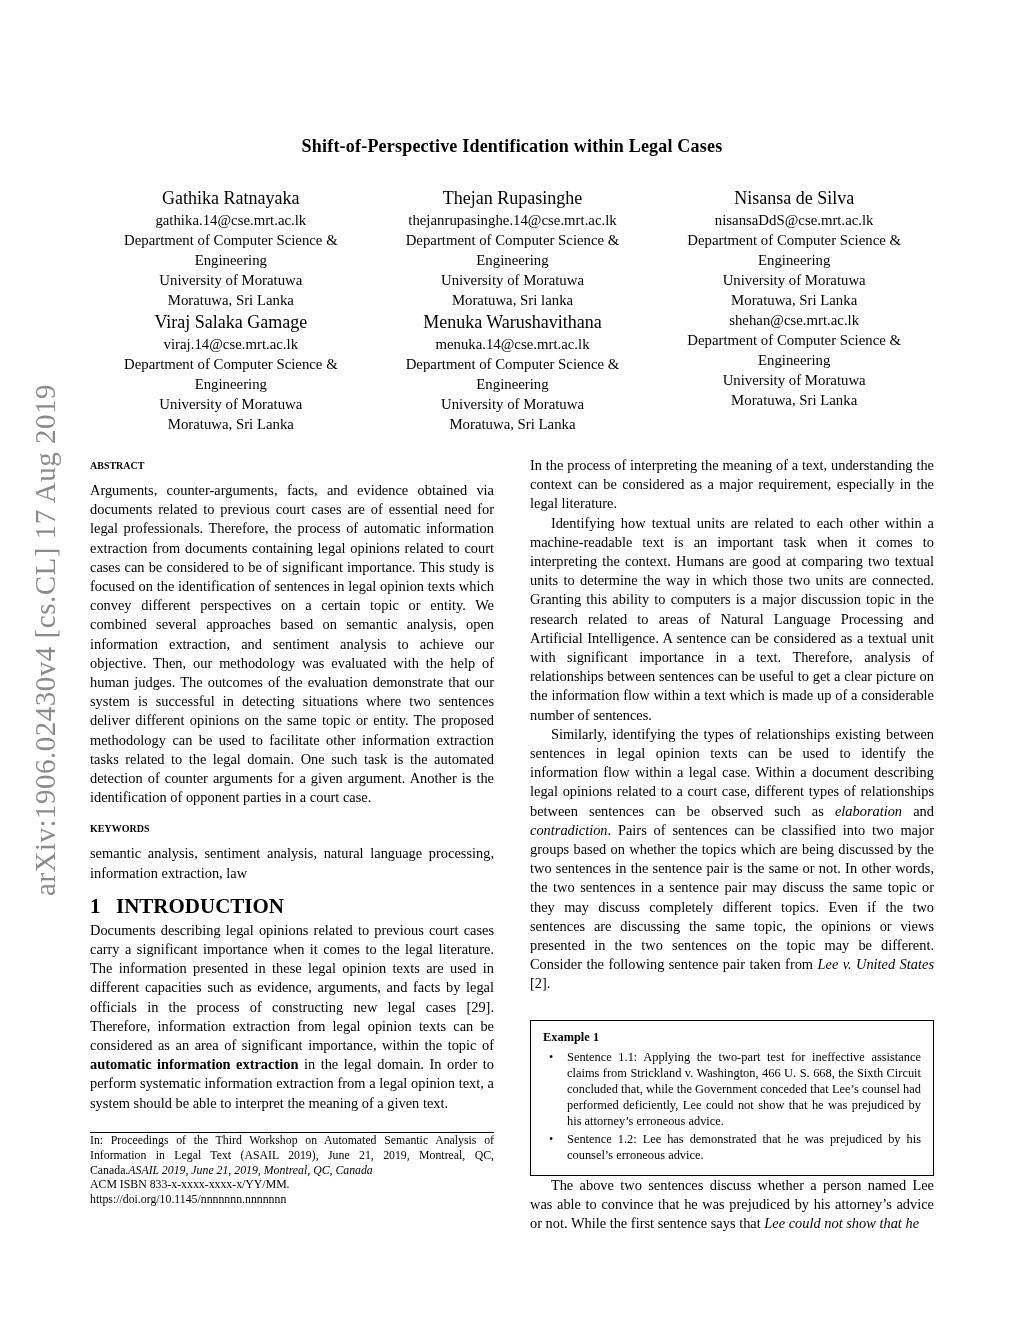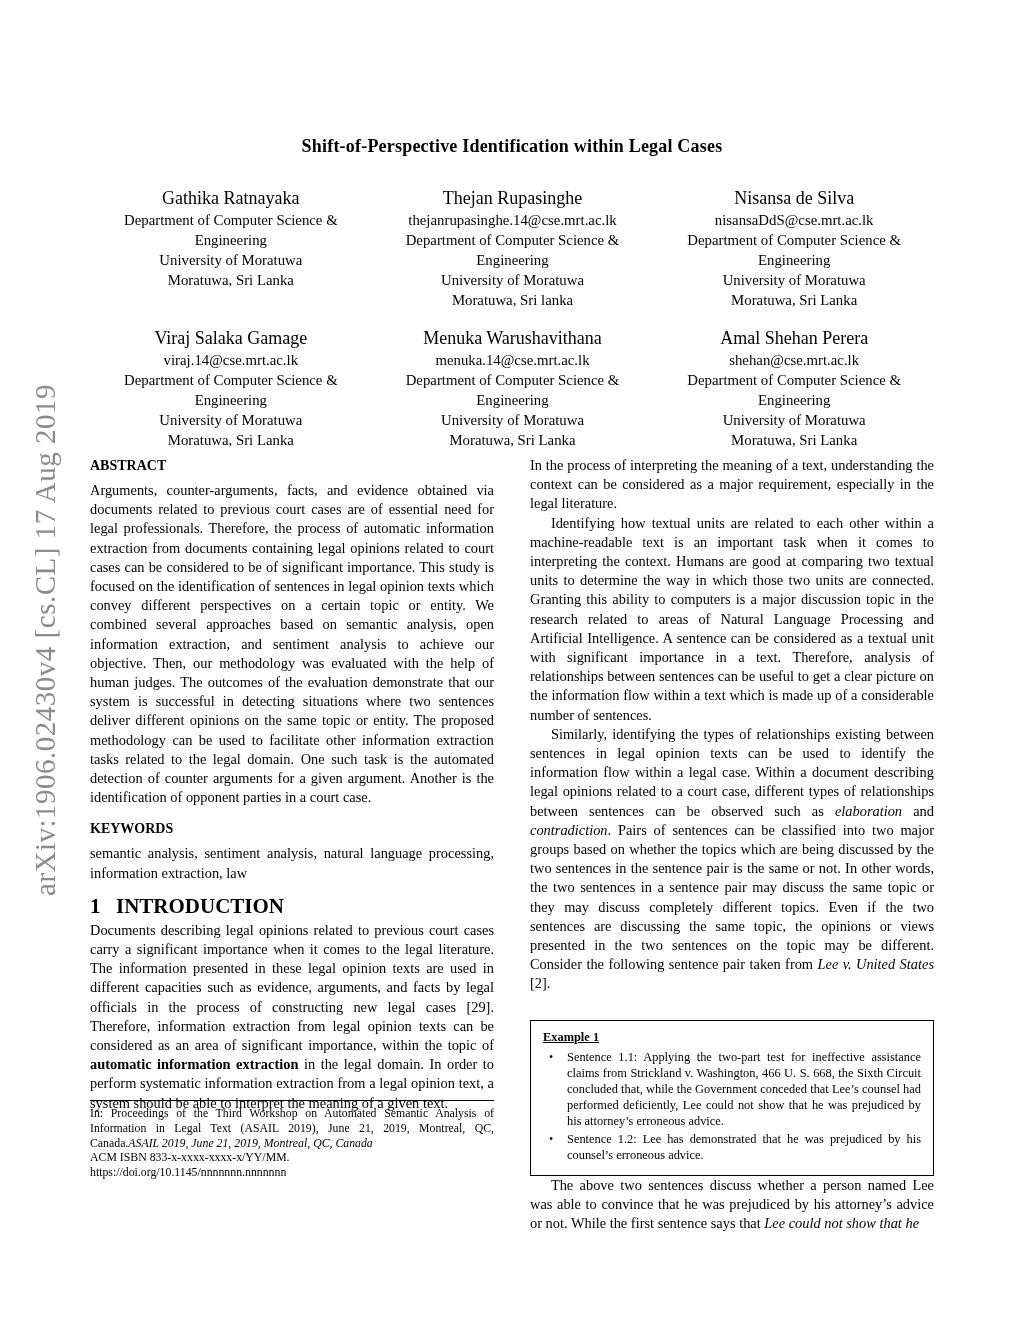--- a/index.html
+++ b/index.html
@@ -12,70 +12,71 @@
     position:absolute; left:45px; top:640px;
     transform:translate(-50%,-50%) rotate(-90deg);
     white-space:nowrap; font-size:29px; color:#8b8b8b; letter-spacing:0.5px;
   }
   .title {
     position:absolute; top:136px; left:0; width:100%; text-align:center;
     font-size:18px; font-weight:bold; letter-spacing:0.2px;
   }
   .authors {
     position:absolute; top:186px; left:90px; width:845px;
-    display:grid; grid-template-columns:repeat(3,1fr); row-gap:16px;
+    display:grid; grid-template-columns:repeat(3,1fr); row-gap:0;
     text-align:center;
   }
   .author-name { font-size:18px; line-height:24px; }
   .author-line { font-size:14.8px; line-height:20px; }
   .columns {
     position:absolute; top:456px; left:90px; width:845px;
     display:flex; gap:36px;
   }
   .col { width:404px; font-size:14.4px; line-height:19.2px; text-align:justify; }
   .sec-heading {
-    font-size:14px; font-weight:bold; margin:12px 0 5px;
+    font-size:10px; font-weight:bold; margin:12px 0 5px;
     line-height:20px; text-align:left;
   }
   .sec-heading.first { margin-top:0; }
   .num-heading { font-size:21px; margin-top:13px; }
   .heading-num { display:inline-block; min-width:26px; }
   .page p { margin:0; }
   .indent { text-indent:1.45em; }
   .run-i { font-style:italic; }
   .run-b { font-weight:bold; }
   .example-box {
     margin-top:26px; border:1.2px solid #000; padding:8px 12px 12px;
     font-size:12.4px; line-height:16px; text-align:justify;
   }
-  .example-heading { font-weight:bold; margin-bottom:4px; text-align:left;text-decoration:underline; }
+  .example-heading { font-weight:bold; margin-bottom:4px; text-align:left; }
   .example-list { margin:0; padding:0; list-style:none; }
   .example-item { position:relative; padding-left:24px; margin-top:2px; }
   .example-item .bullet { position:absolute; left:6px; font-size:12px; }
   .example-text { }
   .closing { margin-top:22px; }
   .footnote {
-    position:absolute; top:1100px; left:90px; width:404px;
-    border-top:1px solid #000; padding-top:5px;
+    position:absolute; top:1132px; left:90px; width:404px;
+    border-top:1px solid #000; 
     font-size:11.8px; line-height:14.8px; text-align:justify;
   }
   .doi { color:#000; text-decoration:none; }
 </style>
 </head>
 <body>
 
 <div class="page">
 
   <div class="arxiv-stamp">arXiv:1906.02430v4  [cs.CL]  17 Aug 2019</div>
 
   <div class="title">Shift-of-Perspective Identification within Legal Cases</div>
 
   <div class="authors">
     <div class="author-card">
       <div class="author-name">Gathika Ratnayaka</div>
+      <div class="author-line">gathika.14@cse.mrt.ac.lk</div>
       <div class="author-line">Department of Computer Science &amp;</div>
       <div class="author-line">Engineering</div>
       <div class="author-line">University of Moratuwa</div>
       <div class="author-line">Moratuwa, Sri Lanka</div>
     </div>
     <div class="author-card">
       <div class="author-name">Thejan Rupasinghe</div>
       <div class="author-line">thejanrupasinghe.14@cse.mrt.ac.lk</div>
       <div class="author-line">Department of Computer Science &amp;</div>
       <div class="author-line">Engineering</div>
@@ -100,21 +101,20 @@
     </div>
     <div class="author-card">
       <div class="author-name">Menuka Warushavithana</div>
       <div class="author-line">menuka.14@cse.mrt.ac.lk</div>
       <div class="author-line">Department of Computer Science &amp;</div>
       <div class="author-line">Engineering</div>
       <div class="author-line">University of Moratuwa</div>
       <div class="author-line">Moratuwa, Sri Lanka</div>
     </div>
     <div class="author-card">
-      <div class="author-name">Amal Shehan Perera</div>
       <div class="author-line">shehan@cse.mrt.ac.lk</div>
       <div class="author-line">Department of Computer Science &amp;</div>
       <div class="author-line">Engineering</div>
       <div class="author-line">University of Moratuwa</div>
       <div class="author-line">Moratuwa, Sri Lanka</div>
     </div>
   </div>
 
   <div class="columns">
 

